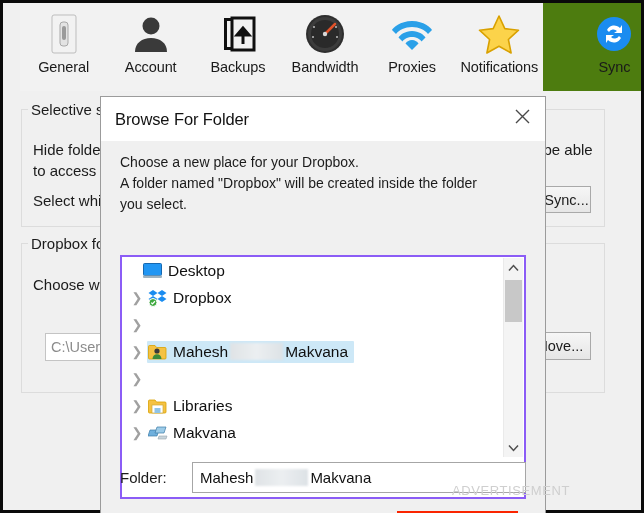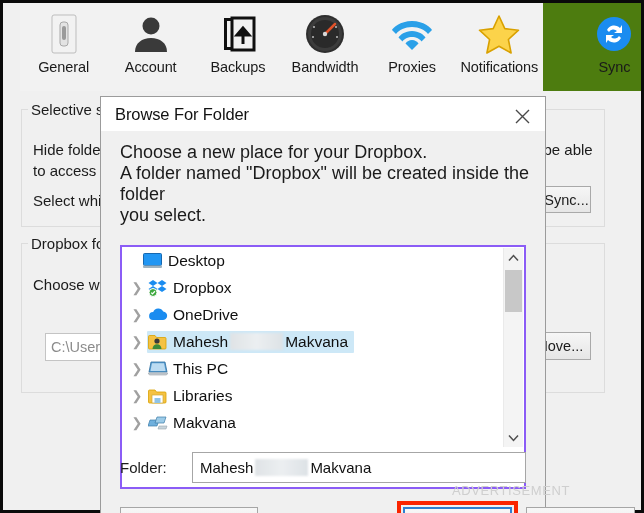--- a/index.html
+++ b/index.html
@@ -125,21 +125,21 @@
     width: 446px;
     height: 417px;
     background: #f0f0f0;
     border: 1px solid #9b9b9b;
     border-bottom: none;
     box-sizing: border-box;
     box-shadow: 0 0 0 0 rgba(0,0,0,0);
   }
   .dlg-titlebar {
     position: relative;
-    height: 34px;
+    height: 44px;
     background: #ffffff;
     display: flex;
     align-items: center;
   }
   .dlg-title {
     margin-left: 14px;
     font-size: 16.5px;
     color: #121212;
     letter-spacing: -0.1px;
   }
@@ -156,21 +156,21 @@
   }
   .dlg-body {
     position: relative;
     height: 376px;
     background: #f0f0f0;
   }
   .dlg-prompt {
     position: absolute;
     left: 19px; top: 11px;
     width: 410px;
-    font-size: 18px;
+    font-size: 14px;
     line-height: 21px;
     color: #1b1b1b;
   }
 
   
   .tree {
     position: absolute;
     left: 19px; top: 114px;
     width: 406px; height: 244px;
     background: #ffffff;
@@ -480,58 +480,40 @@
                   <circle cx="5" cy="13.5" r="4" fill="#3fa93f" stroke="#fff" stroke-width="1"></circle>
                   <path d="M3.2 13.6 l1.3 1.3 l2.4 -2.6" stroke="#fff" stroke-width="1.3" fill="none"></path>
                 </svg>
               </span>
               <span>Dropbox</span>
             </span>
           </div>
 
           <div class="tree-row indent1">
             <span class="chev">❯</span>
-            <span class="rowfill">
-              <span class="ticon">
-                <svg width="20" height="14" viewBox="0 0 20 14">
-                  <path d="M5 12 a4 4 0 0 1 0.2 -8 a5.5 5.5 0 0 1 10 -0.6 a3.9 3.9 0 0 1 -0.7 8.6 z" fill="#1a8cf0"></path>
-                </svg>
-              </span>
-              <span>OneDrive</span>
-            </span>
           </div>
 
           <div class="tree-row indent1 sel">
             <span class="chev">❯</span>
             <span class="rowfill">
               <span class="ticon">
                 <svg width="19" height="17" viewBox="0 0 19 17">
                   <path d="M0.5 3.5 a1 1 0 0 1 1 -1 H7 l1.6 2 H17 a1 1 0 0 1 1 1 V15 a1 1 0 0 1 -1 1 H1.5 a1 1 0 0 1 -1 -1 Z" fill="#f5c243" stroke="#d9a100" stroke-width="0.8"></path>
                   <circle cx="9" cy="8" r="2.6" fill="#3a3a3a"></circle>
                   <path d="M4.5 16 c0 -3.2 2 -4.8 4.5 -4.8 s4.5 1.6 4.5 4.8 z" fill="#3b8a3b"></path>
                 </svg>
               </span>
               <span>Mahesh</span>
               <span class="blurred"></span>
               <span>Makvana</span>
             </span>
           </div>
 
           <div class="tree-row indent1">
             <span class="chev">❯</span>
-            <span class="rowfill">
-              <span class="ticon">
-                <svg width="20" height="15" viewBox="0 0 20 15">
-                  <path d="M3 1 H17 L19 11 H1 Z" fill="#5a9fd4" stroke="#2f6f9e" stroke-width="0.8"></path>
-                  <path d="M4 2.2 H16 L17.5 10 H2.5 Z" fill="#bcdcf2"></path>
-                  <path d="M0 12 H20 L18.5 14 H1.5 Z" fill="#c9cfd4" stroke="#9aa2a8" stroke-width="0.6"></path>
-                </svg>
-              </span>
-              <span>This PC</span>
-            </span>
           </div>
 
           <div class="tree-row indent1">
             <span class="chev">❯</span>
             <span class="rowfill">
               <span class="ticon">
                 <svg width="19" height="16" viewBox="0 0 19 16">
                   <path d="M0.5 3 a1 1 0 0 1 1 -1 H7 l1.5 2 H17 a1 1 0 0 1 1 1 V14 a1 1 0 0 1 -1 1 H1.5 a1 1 0 0 1 -1 -1 Z" fill="#f5c243" stroke="#d9a100" stroke-width="0.8"></path>
                   <rect x="4" y="7" width="11" height="8" fill="#ffffff" stroke="#cfa93c" stroke-width="0.7"></rect>
                   <rect x="6.5" y="10" width="6" height="5" fill="#8fc4e8"></rect>

